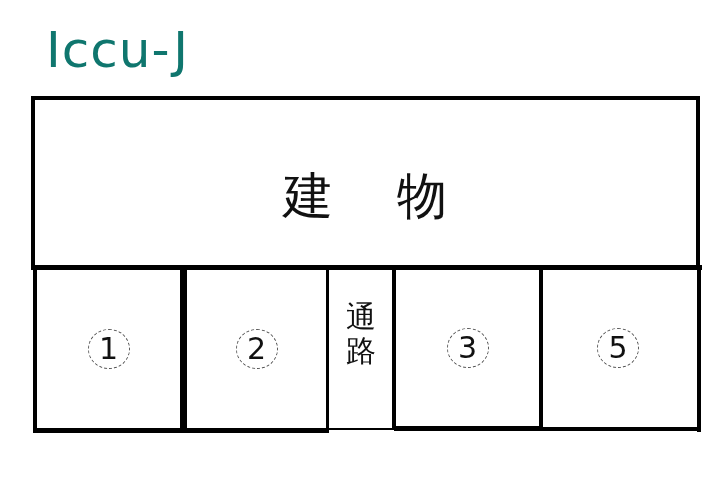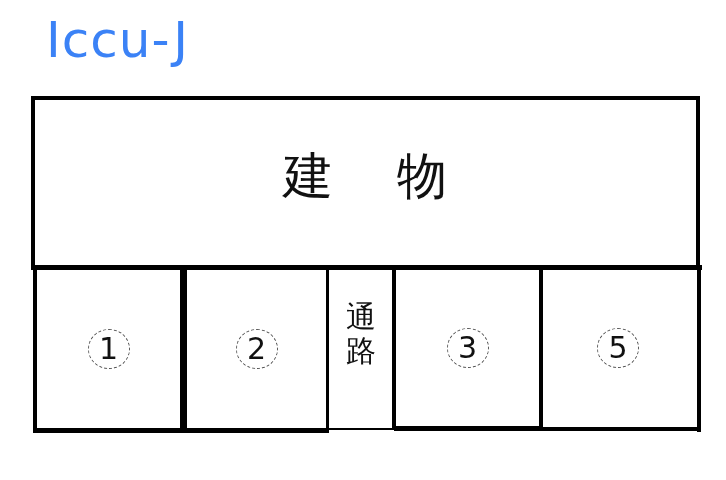--- a/index.html
+++ b/index.html
@@ -11,35 +11,35 @@
       width: 726px;
       height: 480px;
       position: relative;
       overflow: hidden;
       font-family: "DejaVu Sans", sans-serif;
       color: #111111;
     }
     .title {
       position: absolute;
       left: 46px;
-      top: 12px;
+      top: 22px;
       font-size: 50px;
       line-height: 56px;
       font-family: "DejaVu Sans", sans-serif;
       letter-spacing: 1px;
-      color: #3b82f6;
+      color: #0f766e;
     }
     .line {
       position: absolute;
       background: #000000;
     }
     .building-label {
       position: absolute;
       left: 32px;
-      top: 92px;
+      top: 112px;
       width: 666px;
       height: 168px;
       display: flex;
       align-items: center;
       justify-content: center;
       font-size: 50px;
       letter-spacing: 64px;
       padding-left: 64px;
       box-sizing: border-box;
       font-family: Liberation Mono, monospace;

